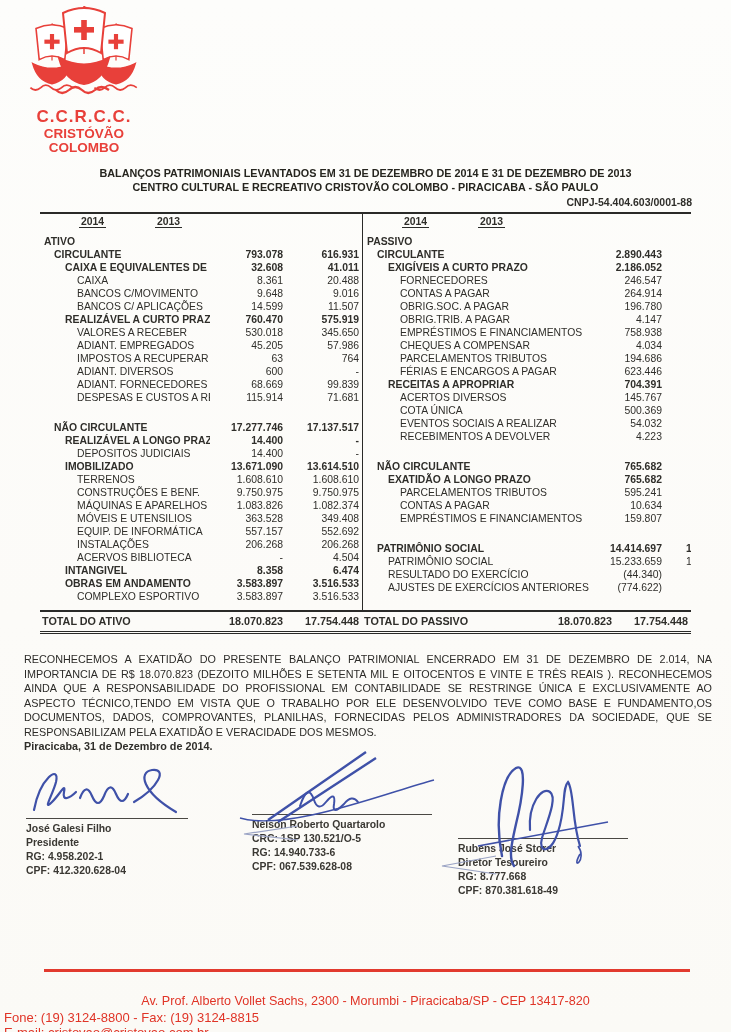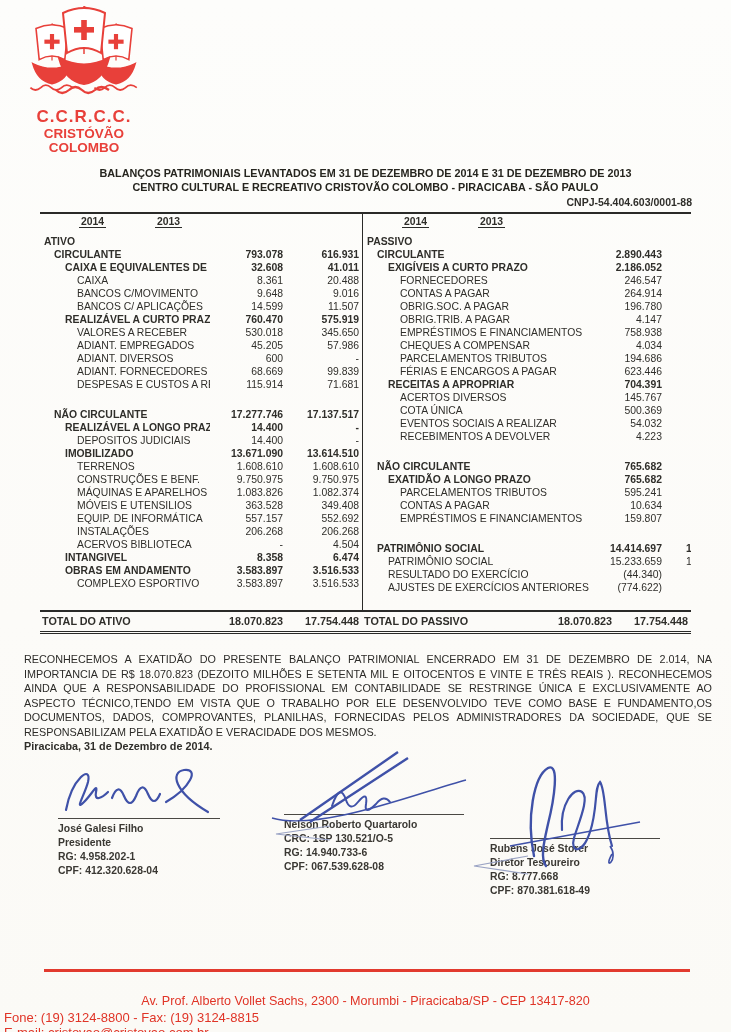--- a/index.html
+++ b/index.html
@@ -36,21 +36,21 @@
     height:19px; line-height:18px; font-weight:700; font-size:10.8px;}
   .t-half{display:flex;}
   .t-half.left{width:322px;}
   .t-half.right{flex:1;}
   .t-half .lbl{flex:1; padding-left:2px; white-space:nowrap;}
   
   .declaration{position:absolute; top:652px; left:24px; width:688px;
     font-size:10.8px; line-height:14.6px; text-align:justify; color:#2c2b28;}
   .date-line{position:absolute; top:740px; left:24px; font-size:10.8px; font-weight:700;}
   
-  .sig{position:absolute; font-size:10.4px; line-height:14px; font-weight:700; color:#3a3833;margin-left:32px;}
+  .sig{position:absolute; font-size:10.4px; line-height:14px; font-weight:700; color:#3a3833;}
   .sig-rule{border-top:1.6px solid #4a4843; margin-bottom:3px;}
   .ink{position:absolute; pointer-events:none;}
   
   .footer-rule{position:absolute; top:969px; left:44px; width:646px; height:2.5px; background:#e23a2e;}
   .footer-org{position:absolute; top:975px; left:0; width:731px; text-align:center;
     font-size:15px; font-weight:700; letter-spacing:.4px; color:#e03427;}
   .footer-addr{position:absolute; top:994px; left:0; width:731px; text-align:center;
     font-size:12.6px; color:#e03427;}
   .footer-contacts{position:absolute; top:1010px; left:4px; right:2px; display:flex;
     justify-content:space-between; font-size:13px; color:#e03427;flex-direction:column;}
@@ -166,20 +166,25 @@
             <span class="val">530.018</span>
             <span class="val">345.650</span>
           </div>
 
           <div class="row ind3">
             <span class="lbl">ADIANT. EMPREGADOS</span>
             <span class="val">45.205</span>
             <span class="val">57.986</span>
           </div>
 
+          <div class="row ind3">
+            <span class="lbl">IMPOSTOS A RECUPERAR</span>
+            <span class="val">63</span>
+            <span class="val">764</span>
+          </div>
 
           <div class="row ind3">
             <span class="lbl">ADIANT. DIVERSOS</span>
             <span class="val">600</span>
             <span class="val">-</span>
           </div>
 
           <div class="row ind3">
             <span class="lbl">ADIANT. FORNECEDORES</span>
             <span class="val">68.669</span>

